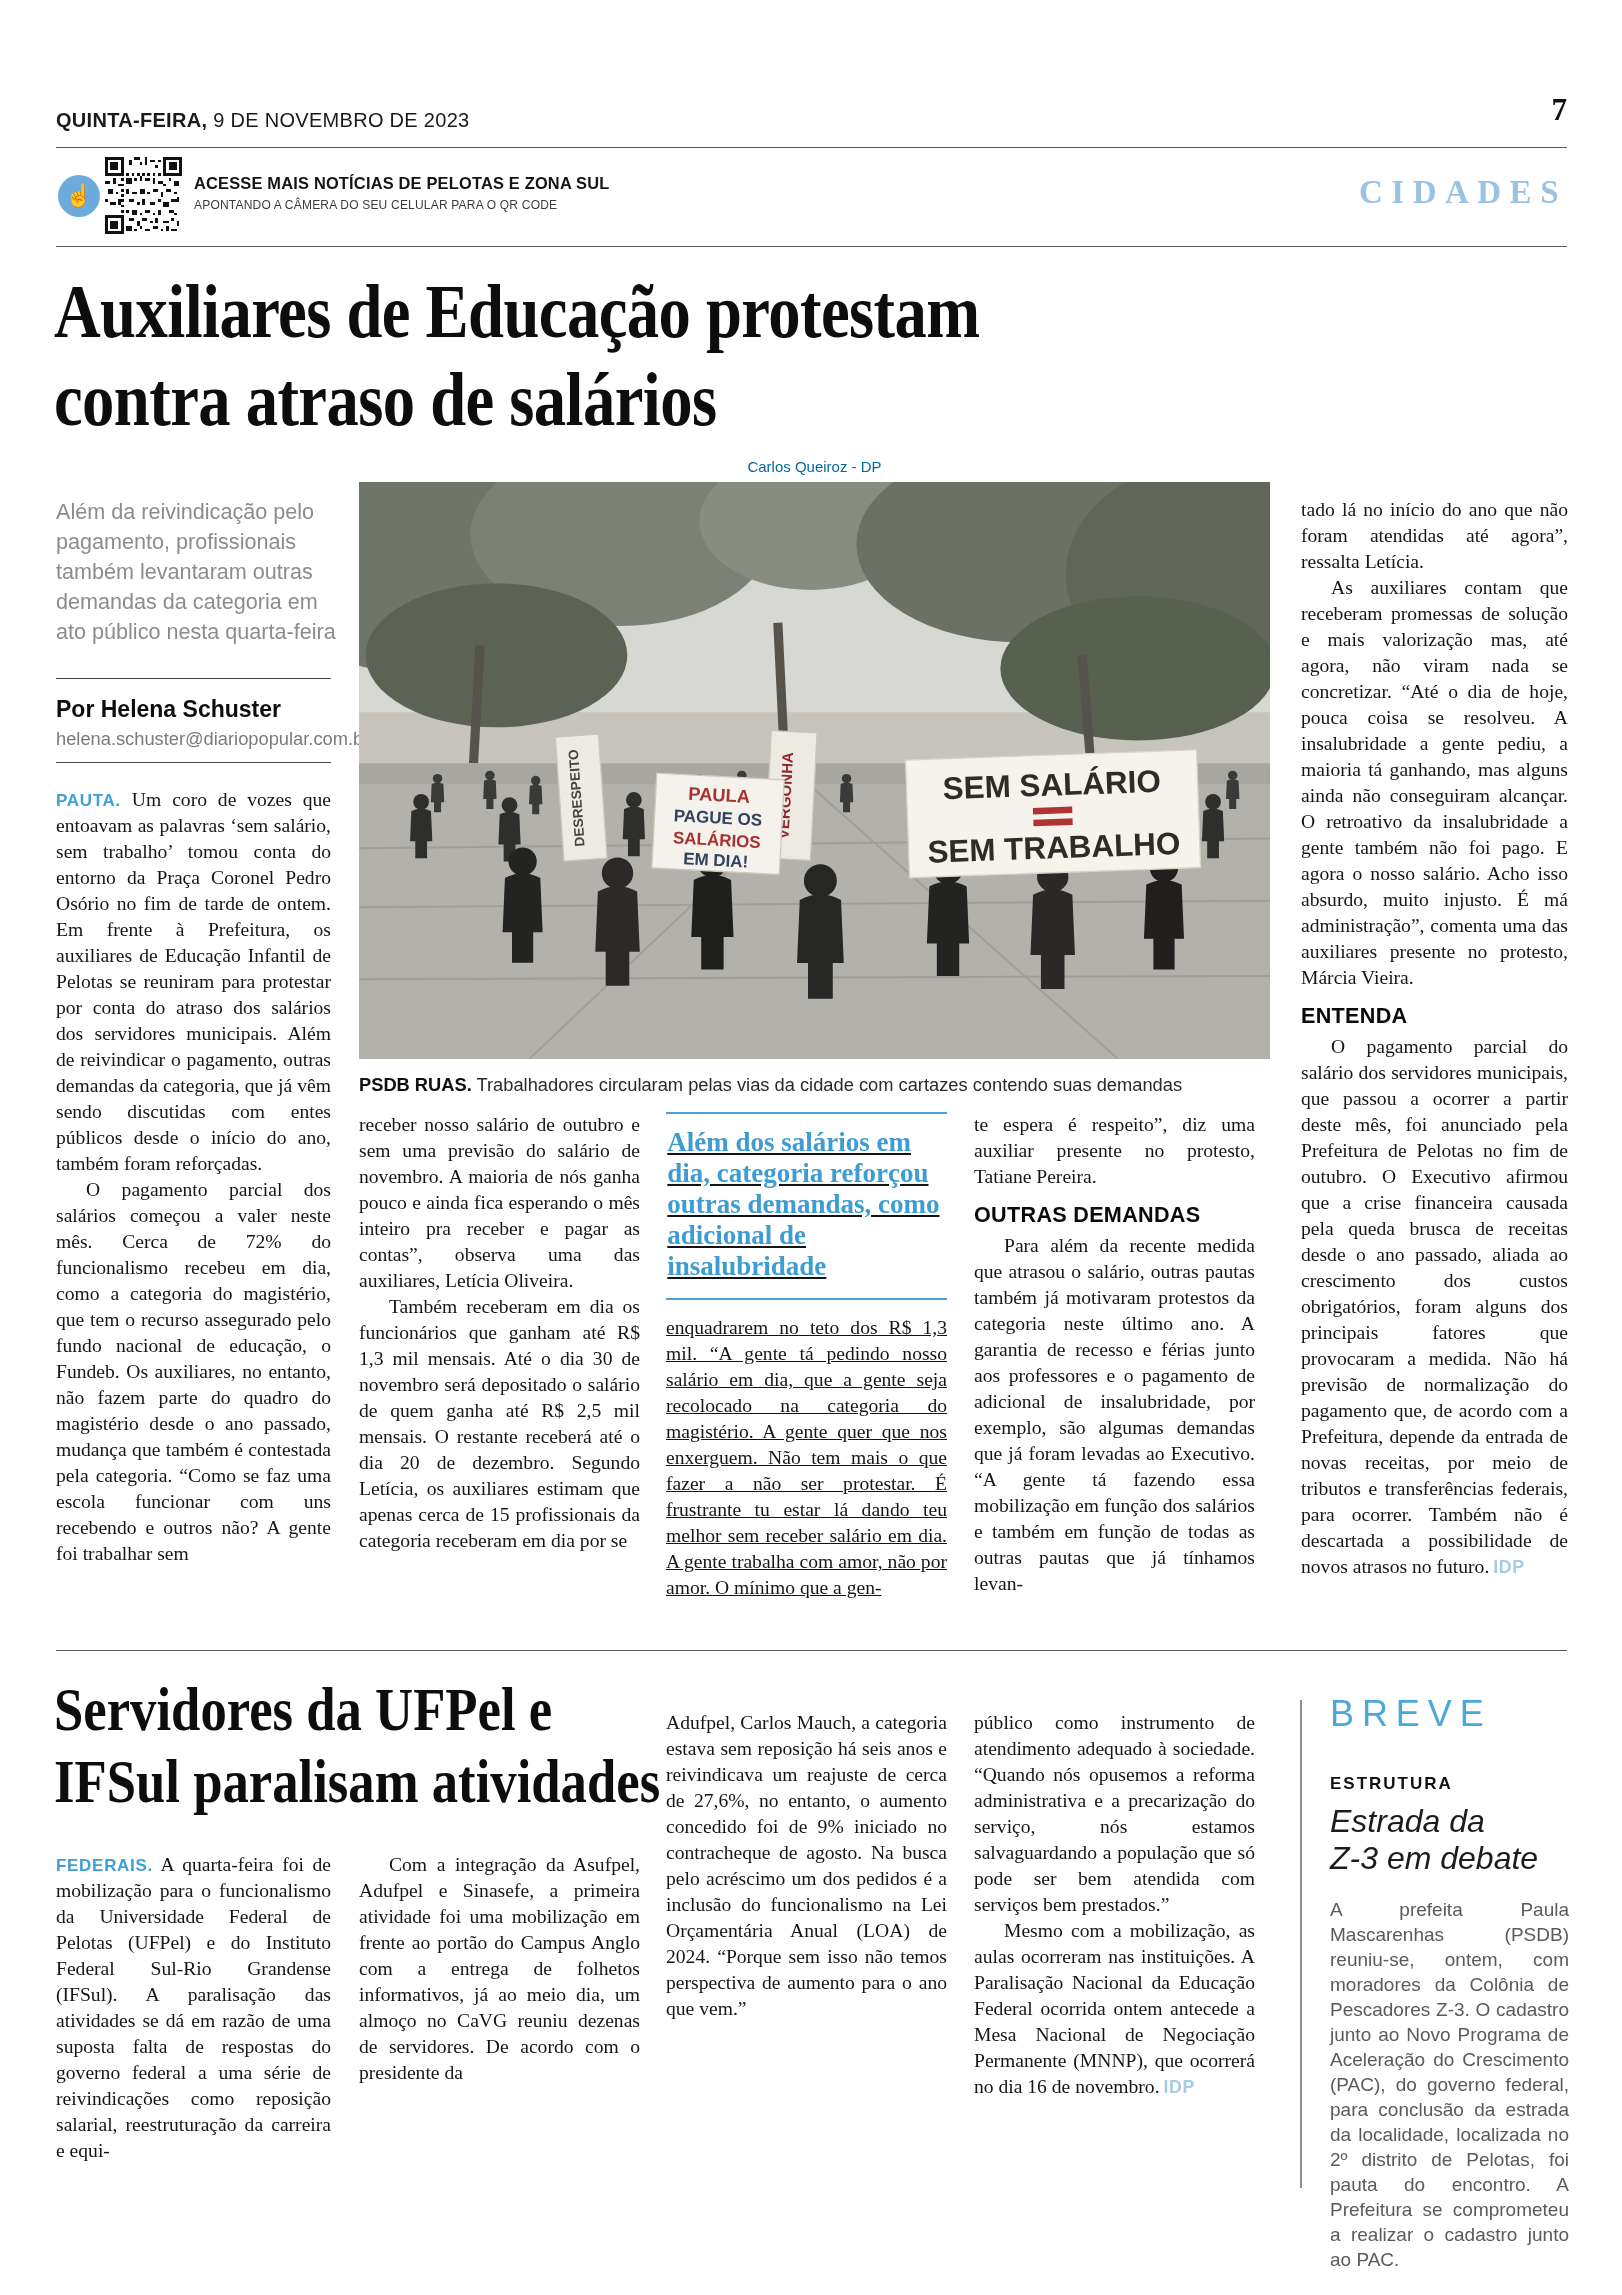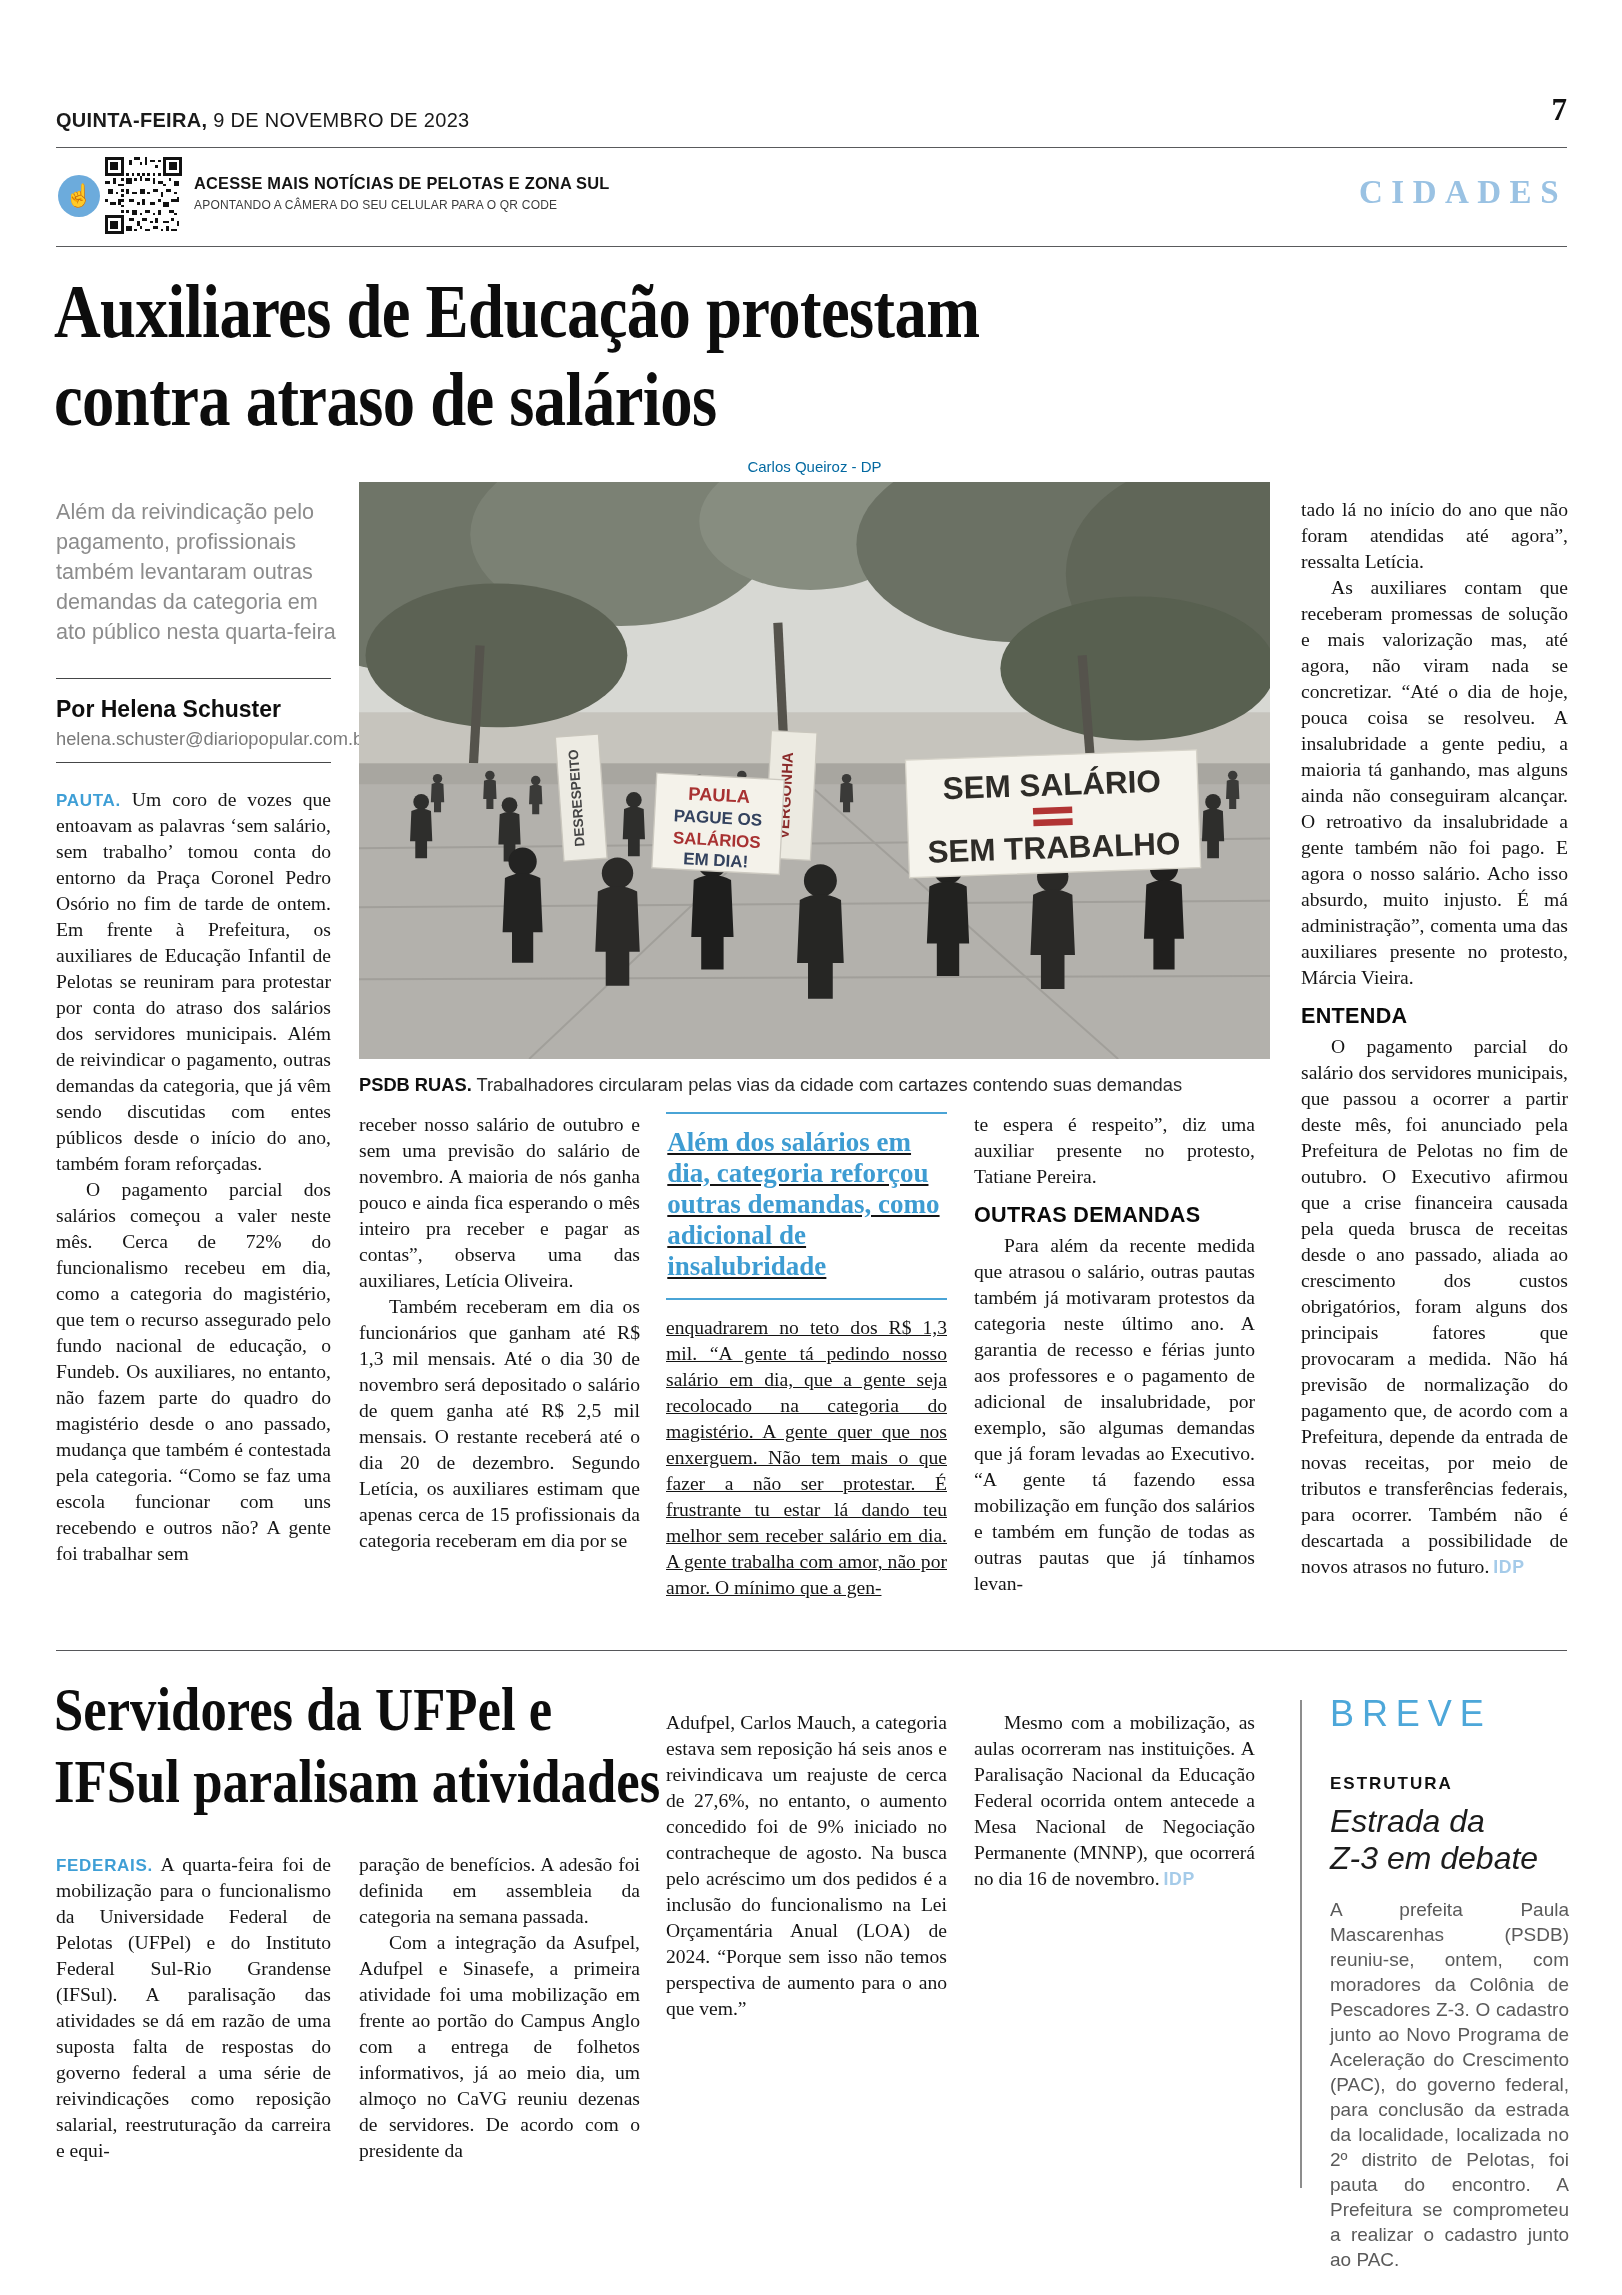--- a/index.html
+++ b/index.html
@@ -322,27 +322,27 @@
 
   <div class="abs headline2">
     <div>Servidores da UFPel e</div>
     <div>IFSul paralisam atividades</div>
   </div>
 
   <div class="abs col b1">
     <p><span class="lead-in">FEDERAIS.</span> <span>A quarta-feira foi de mobilização para o funcionalismo da Universidade Federal de Pelotas (UFPel) e do Instituto Federal Sul-Rio Grandense (IFSul). A paralisação das atividades se dá em razão de uma suposta falta de respostas do governo federal a uma série de reivindicações como reposição salarial, reestruturação da carreira e equi-</span></p>
   </div>
   <div class="abs col b2">
-    <p><span>paração de benefícios. A adesão foi definida em assembleia da categoria na semana passada.</span></p>
     <p class="ind"><span>Com a integração da Asufpel, Adufpel e Sinasefe, a primeira atividade foi uma mobilização em frente ao portão do Campus Anglo com a entrega de folhetos informativos, já ao meio dia, um almoço no CaVG reuniu dezenas de servidores. De acordo com o presidente da</span></p>
   </div>
   <div class="abs col b3">
     <p><span>Adufpel, Carlos Mauch, a categoria estava sem reposição há seis anos e reivindicava um reajuste de cerca de 27,6%, no entanto, o aumento concedido foi de 9% iniciado no contracheque de agosto. Na busca pelo acréscimo um dos pedidos é a inclusão do funcionalismo na Lei Orçamentária Anual (LOA) de 2024. “Porque sem isso não temos perspectiva de aumento para o ano que vem.”</span></p>
   </div>
   <div class="abs col b4">
+    <p><span>público como instrumento de atendimento adequado à sociedade. “Quando nós opusemos a reforma administrativa e a precarização do serviço, nós estamos salvaguardando a população que só pode ser bem atendida com serviços bem prestados.”</span></p>
     <p class="ind"><span>Mesmo com a mobilização, as aulas ocorreram nas instituições. A Paralisação Nacional da Educação Federal ocorrida ontem antecede a Mesa Nacional de Negociação Permanente (MNNP), que ocorrerá no dia 16 de novembro.</span><span class="signoff">IDP</span></p>
   </div>
 
   <div class="abs breve-rule"></div>
   <div class="abs breve">
     <div class="breve-title">BREVE</div>
     <div class="breve-kicker">ESTRUTURA</div>
     <div class="breve-head">
       <div>Estrada da</div>
       <div>Z-3 em debate</div>

